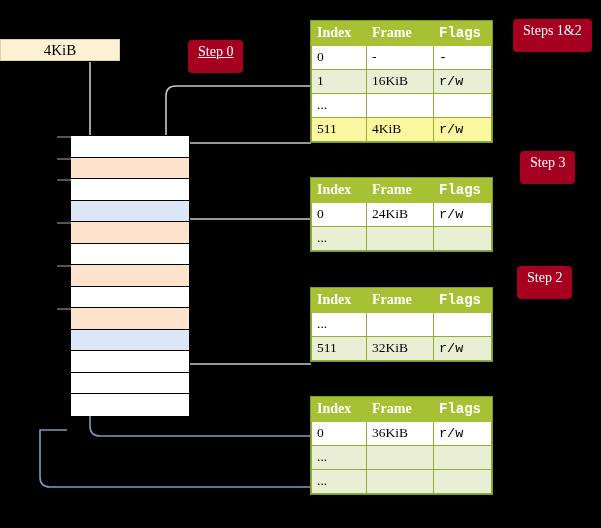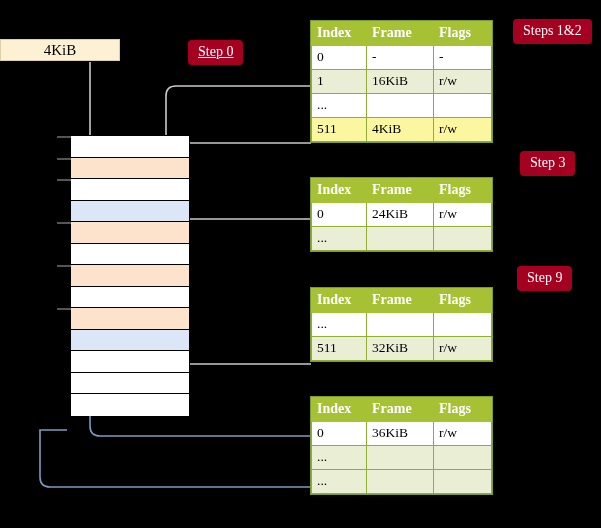--- a/index.html
+++ b/index.html
@@ -5,21 +5,21 @@
   html,body{margin:0;padding:0;background:#000;}
   body{width:601px;height:528px;position:relative;overflow:hidden;
        font-family:"Liberation Serif",serif;color:#000;}
 
   
   .badge{
     position:absolute;box-sizing:border-box;
     background:#a60020;color:#ffffff;
     font-family:"Liberation Serif",serif;
     font-size:14px;line-height:18px;
-    padding:3px 10px 4px 10px;
+    padding:3px 10px 12px 10px;
     border-radius:4px;
     white-space:nowrap;
     text-align:center;
   }
 
   
   .kib-box{
     position:absolute;box-sizing:border-box;
     background:#fdf1d4;border:1px solid #ded0a8;
     font-size:15px;line-height:21px;
@@ -46,21 +46,21 @@
   .ptable th{
     background:#a6c234;color:#ffffff;
     font-weight:bold;
     font-size:14px;
     border:1px solid #a6c234;
   }
   .ptable tr.alt td{background:#e9eed4;}
   .ptable tr.plain td{background:#ffffff;}
   .c-index{width:55px;}
   .c-frame{width:67px;margin-top:47px;}
-  .c-flags{width:58px;}
+  .c-flags{width:58px;font-family:Liberation Mono, monospace;}
   .hl{background:#fbf6a0 !important;}
 
   
   #memcol{
     position:absolute;
     left:70px;top:135px;width:120px;height:280px;
     box-sizing:border-box;
     background:#ffffff;
     border:1px solid #000;
   }
@@ -120,21 +120,21 @@
 </svg>
 
 <div class="kib-box" id="offset-box" style="left: 0px; top: 39px; width: 120px; height: 22px;">
   <span>4KiB</span>
 </div>
 
 <div id="badges">
     <div class="badge" style="left: 188px; top: 40px; text-decoration: underline;">Step 0</div>
     <div class="badge" style="left: 513px; top: 19px;">Steps 1&amp;2</div>
     <div class="badge" style="left: 520px; top: 151px;">Step 3</div>
-    <div class="badge" style="left: 517px; top: 266px;">Step 9</div>
+    <div class="badge" style="left: 517px; top: 266px;">Step 2</div>
   </div>
 
 <div id="memcol" style="left: 70px; top: 135px; width: 120px; height: 280px;">
     <div class="mrow m-white" style="top: 0px; height: 21.54px;">
       <span class="tick" style="top: 0px;"></span>
     </div>
     <div class="mrow m-orange" style="top: 21.54px; height: 21.54px;">
       <span class="tick" style="top: 0px;"></span>
     </div>
     <div class="mrow m-white" style="top: 43.08px; height: 21.54px;">

